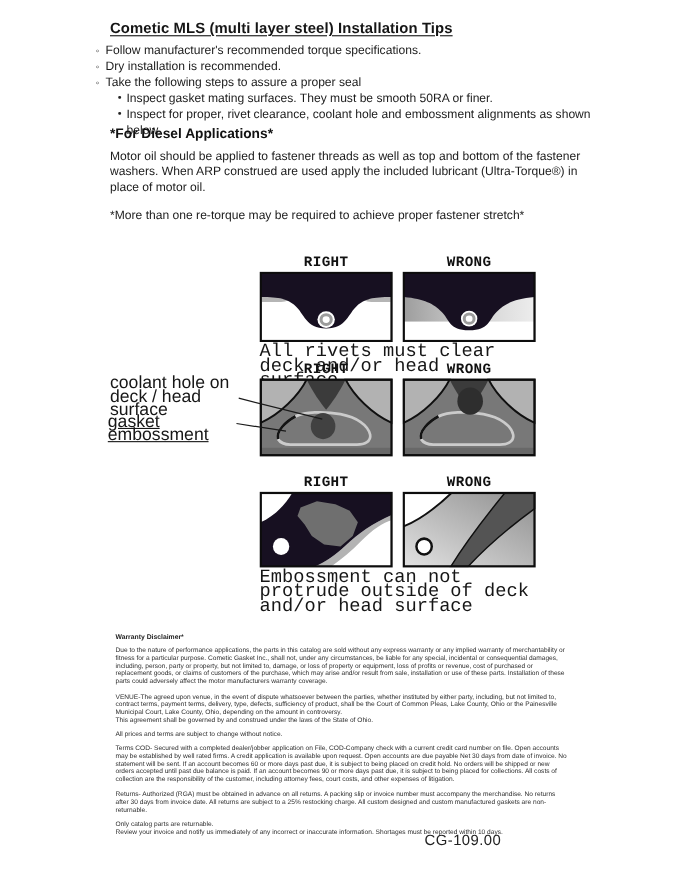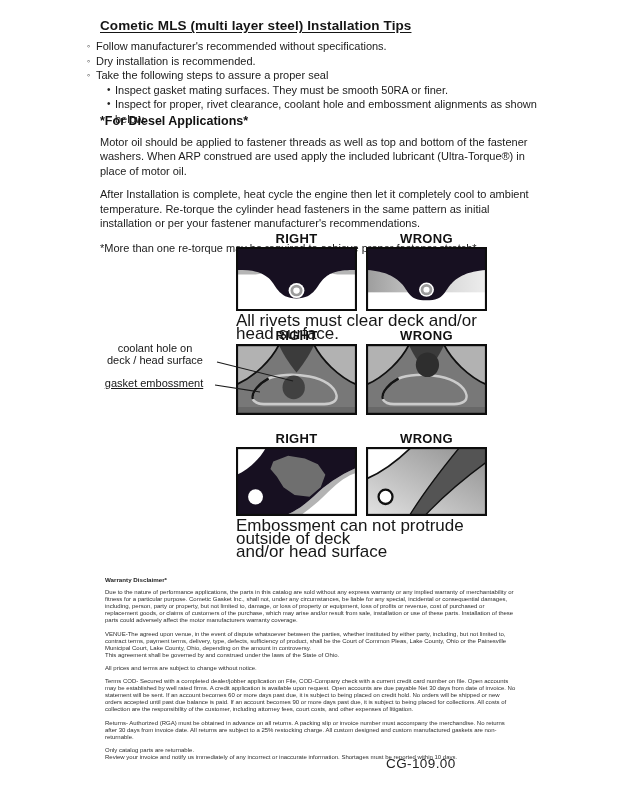--- a/index.html
+++ b/index.html
@@ -14,45 +14,45 @@
   }
   .tips{position:absolute;left:87px;top:39px;width:460px;font-size:11px;line-height:14.6px;}
   .tip-row{display:flex;}
   .tip-row .marker{width:9px;flex:0 0 9px;font-size:9px;line-height:14.6px;color:#222;}
   .sub-tips{margin-left:20px;}
   .sub-tips .marker{width:8px;flex:0 0 8px;font-size:10px;}
   .diesel{position:absolute;left:100px;top:114px;width:440px;}
   .diesel h2{margin:0 0 7px 0;font-size:12.5px;font-weight:bold;color:#111;}
   .diesel p{margin:0 0 9px 0;font-size:11px;line-height:14.4px;}
   .diesel p.note{margin-top:11px;}
-  .fig-row{position:absolute;left:236px;width:252px;}
+  .fig-row{position:absolute;left:236px;width:252px;font-family:Liberation Mono, monospace;}
   .fig-row .labels{display:flex;gap:9px;}
   .fig-row .labels div{width:121px;text-align:center;font-size:13px;font-weight:bold;color:#111;letter-spacing:.3px;}
   .fig-row .boxes{display:flex;gap:9px;margin-top:1px;}
   .fig-row .boxes svg{display:block;}
   .fig-caption{margin-top:3px;font-size:17px;line-height:13px;color:#161616;}
-  .callout{position:absolute;width:110px;text-align:center;font-size:11px;line-height:11.8px;color:#161616;}
+  .callout{position:absolute;width:110px;text-align:left;font-size:16px;line-height:11.8px;color:#161616;}
   .leader-lines{position:absolute;left:212px;top:356px;}
   .fineprint{position:absolute;left:105px;top:576px;width:412px;font-size:6px;line-height:7.1px;color:#2e2e2e;}
   .fineprint h3{margin:0 0 6px 0;font-size:6.2px;font-weight:bold;color:#222;}
   .fineprint .block{margin:0 0 6px 0;}
   .fineprint p{margin:0;}
   .page-number{position:absolute;left:386px;top:756px;font-size:13.5px;letter-spacing:.4px;color:#222;}
 </style>
 </head>
 <body>
 
 <div class="page">
 
   <h1 class="page-title">Cometic MLS (multi layer steel) Installation Tips</h1>
 
   <div class="tips">
     <div class="tip-row">
       <span class="marker">◦</span>
-      <span>Follow manufacturer's recommended without specifications.</span>
+      <span>Follow manufacturer's recommended torque specifications.</span>
     </div>
     <div class="tip-row">
       <span class="marker">◦</span>
       <span>Dry installation is recommended.</span>
     </div>
     <div class="tip-row">
       <span class="marker">◦</span>
       <span>Take the following steps to assure a proper seal</span>
     </div>
     <div class="sub-tips">
@@ -63,21 +63,20 @@
       <div class="tip-row">
         <span class="marker">•</span>
         <span>Inspect for proper, rivet clearance, coolant hole and embossment alignments as shown below.</span>
       </div>
     </div>
   </div>
 
   <div class="diesel">
     <h2>*For Diesel Applications*</h2>
     <p>Motor oil should be applied to fastener threads as well as top and bottom of the fastener washers. When ARP construed are used apply the included lubricant (Ultra-Torque®) in place of motor oil.</p>
-    <p>After Installation is complete, heat cycle the engine then let it completely cool to ambient temperature. Re-torque the cylinder head fasteners in the same pattern as initial installation or per your fastener manufacturer's recommendations.</p>
     <p class="note">*More than one re-torque may be required to achieve proper fastener stretch*</p>
   </div>
 
   <div class="fig-row" style="top:231px;">
     <div class="labels">
       <div>RIGHT</div>
       <div>WRONG</div>
     </div>
     <div class="boxes">
       <svg width="121" height="64" viewBox="0 0 130 72" preserveAspectRatio="none">

